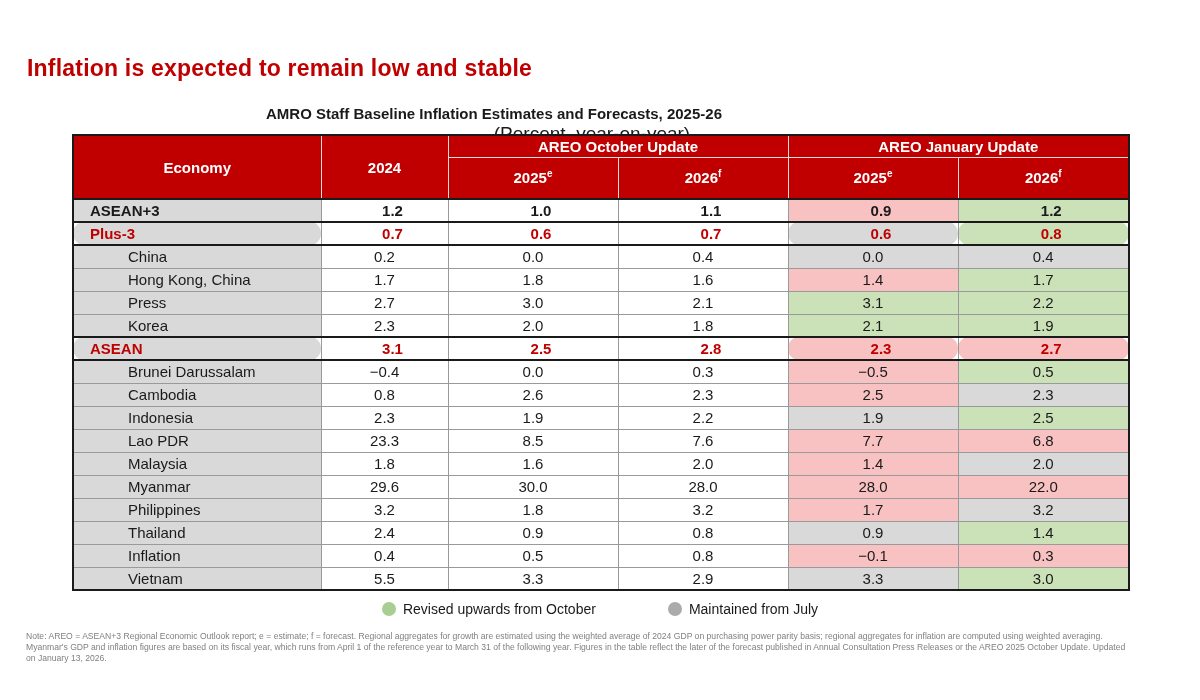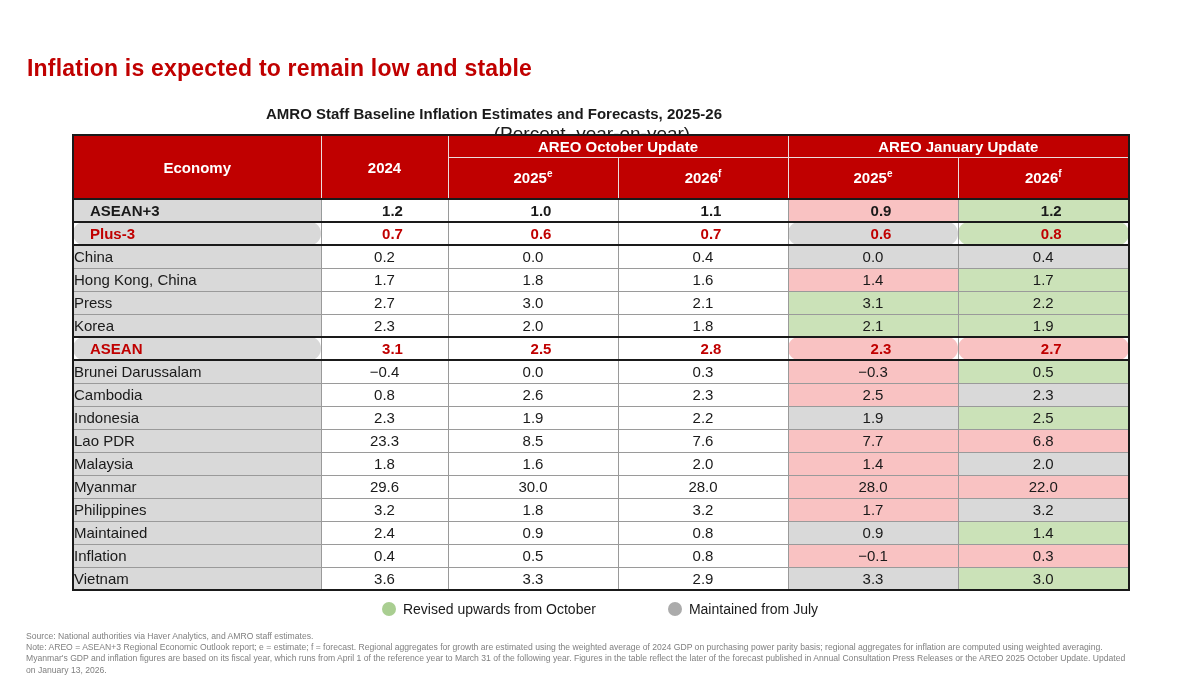--- a/index.html
+++ b/index.html
@@ -48,21 +48,21 @@
   .tbl thead th.span2{font-size:16px;border-bottom:2px solid var(--heavy-line);}
   .tbl thead sup{font-size:10px;vertical-align:super;line-height:0;}
 
   .tbl td{
     height:23px;font-size:15px;border:1px solid var(--grid-line);
     background:#fff;vertical-align:middle;
   }
   .tbl td.c-econ{background:var(--label-bg);text-align:left;}
   .tbl td.ind-1{padding-left:24px;}
   .tbl td.ind-2{padding-left:42px;}
-  .tbl td.ind-3{}
+  .tbl td.ind-3{padding-left:54px;}
   .tbl td.c-num{text-align:center;}
   .tbl td.s-up{background:var(--cell-up);}
   .tbl td.s-down{background:var(--cell-down);}
   .tbl td.s-same{background:var(--cell-same);}
   .tbl tr.emp-bold td{font-weight:700;}
   .tbl tr.emp-red td{font-weight:700;color:var(--accent-red);border-radius:11px;}
   .tbl tr.sep-bottom td{border-bottom:2px solid var(--heavy-line);padding-left:16px;}
   .tbl tr.sep-top td{border-top:2px solid var(--heavy-line);}
 
   .legend{
@@ -169,21 +169,21 @@
             <td class="c-num">2.5</td>
             <td class="c-num">2.8</td>
             <td class="c-num s-down">2.3</td>
             <td class="c-num s-down">2.7</td>
           </tr>
           <tr>
             <td class="c-econ ind-3">Brunei Darussalam</td>
             <td class="c-num">−0.4</td>
             <td class="c-num">0.0</td>
             <td class="c-num">0.3</td>
-            <td class="c-num s-down">−0.3</td>
+            <td class="c-num s-down">−0.5</td>
             <td class="c-num s-up">0.5</td>
           </tr>
           <tr>
             <td class="c-econ ind-3">Cambodia</td>
             <td class="c-num">0.8</td>
             <td class="c-num">2.6</td>
             <td class="c-num">2.3</td>
             <td class="c-num s-down">2.5</td>
             <td class="c-num s-same">2.3</td>
           </tr>
@@ -221,38 +221,38 @@
           </tr>
           <tr>
             <td class="c-econ ind-3">Philippines</td>
             <td class="c-num">3.2</td>
             <td class="c-num">1.8</td>
             <td class="c-num">3.2</td>
             <td class="c-num s-down">1.7</td>
             <td class="c-num s-same">3.2</td>
           </tr>
           <tr>
-            <td class="c-econ ind-3">Maintained</td>
+            <td class="c-econ ind-3">Thailand</td>
             <td class="c-num">2.4</td>
             <td class="c-num">0.9</td>
             <td class="c-num">0.8</td>
             <td class="c-num s-same">0.9</td>
             <td class="c-num s-up">1.4</td>
           </tr>
           <tr>
             <td class="c-econ ind-3">Inflation</td>
             <td class="c-num">0.4</td>
             <td class="c-num">0.5</td>
             <td class="c-num">0.8</td>
             <td class="c-num s-down">−0.1</td>
             <td class="c-num s-down">0.3</td>
           </tr>
           <tr>
             <td class="c-econ ind-3">Vietnam</td>
-            <td class="c-num">3.6</td>
+            <td class="c-num">5.5</td>
             <td class="c-num">3.3</td>
             <td class="c-num">2.9</td>
             <td class="c-num s-same">3.3</td>
             <td class="c-num s-up">3.0</td>
           </tr>
         </tbody>
     </table>
   </div>
 
   <div class="legend">
@@ -260,17 +260,16 @@
       <span class="legend-swatch up"></span>
       <span>Revised upwards from October</span>
     </div>
     <div class="legend-item">
       <span class="legend-swatch same"></span>
       <span>Maintained from July</span>
     </div>
   </div>
 
   <div class="footnotes">
-    <div>Source: National authorities via Haver Analytics, and AMRO staff estimates.</div>
     <div>Note: AREO = ASEAN+3 Regional Economic Outlook report; e = estimate; f = forecast. Regional aggregates for growth are estimated using the weighted average of 2024 GDP on purchasing power parity basis; regional aggregates for inflation are computed using weighted averaging. Myanmar's GDP and inflation figures are based on its fiscal year, which runs from April 1 of the reference year to March 31 of the following year. Figures in the table reflect the later of the forecast published in Annual Consultation Press Releases or the AREO 2025 October Update. Updated on January 13, 2026.</div>
   </div>
 
 </div>
 
 </body></html>

